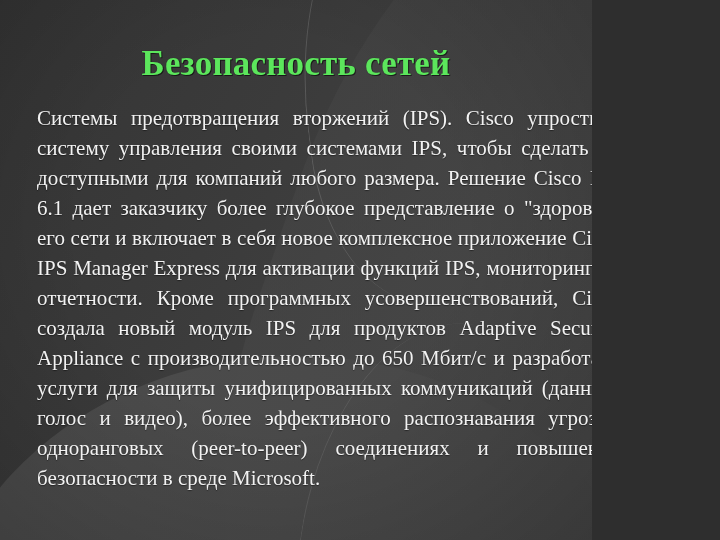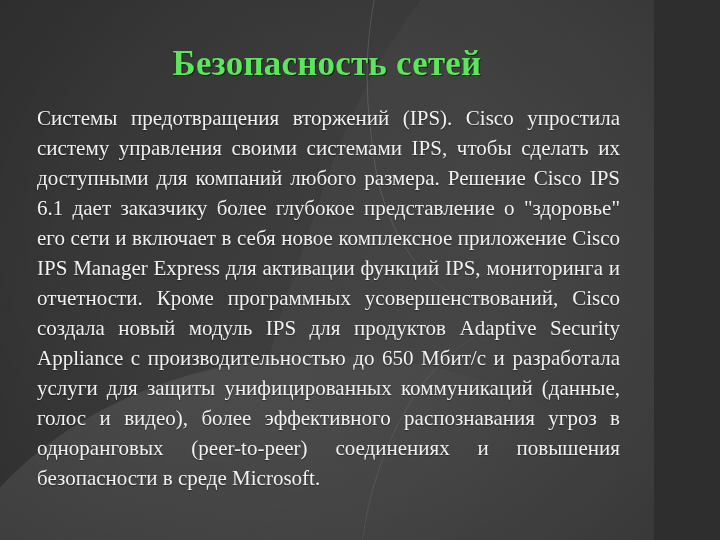--- a/index.html
+++ b/index.html
@@ -3,21 +3,21 @@
 <meta charset="utf-8">
 <style>
   html, body {
     margin: 0;
     padding: 0;
     background: #2e2e2e;
   }
 
   .slide {
     position: relative;
-    width: 654px;
+    width: 592px;
     height: 540px;
     overflow: hidden;
     background: #404040;
     font-family: "Liberation Serif", "DejaVu Serif", serif;
   }
 
   
   .bg-base {
     position: absolute;
     inset: 0;

